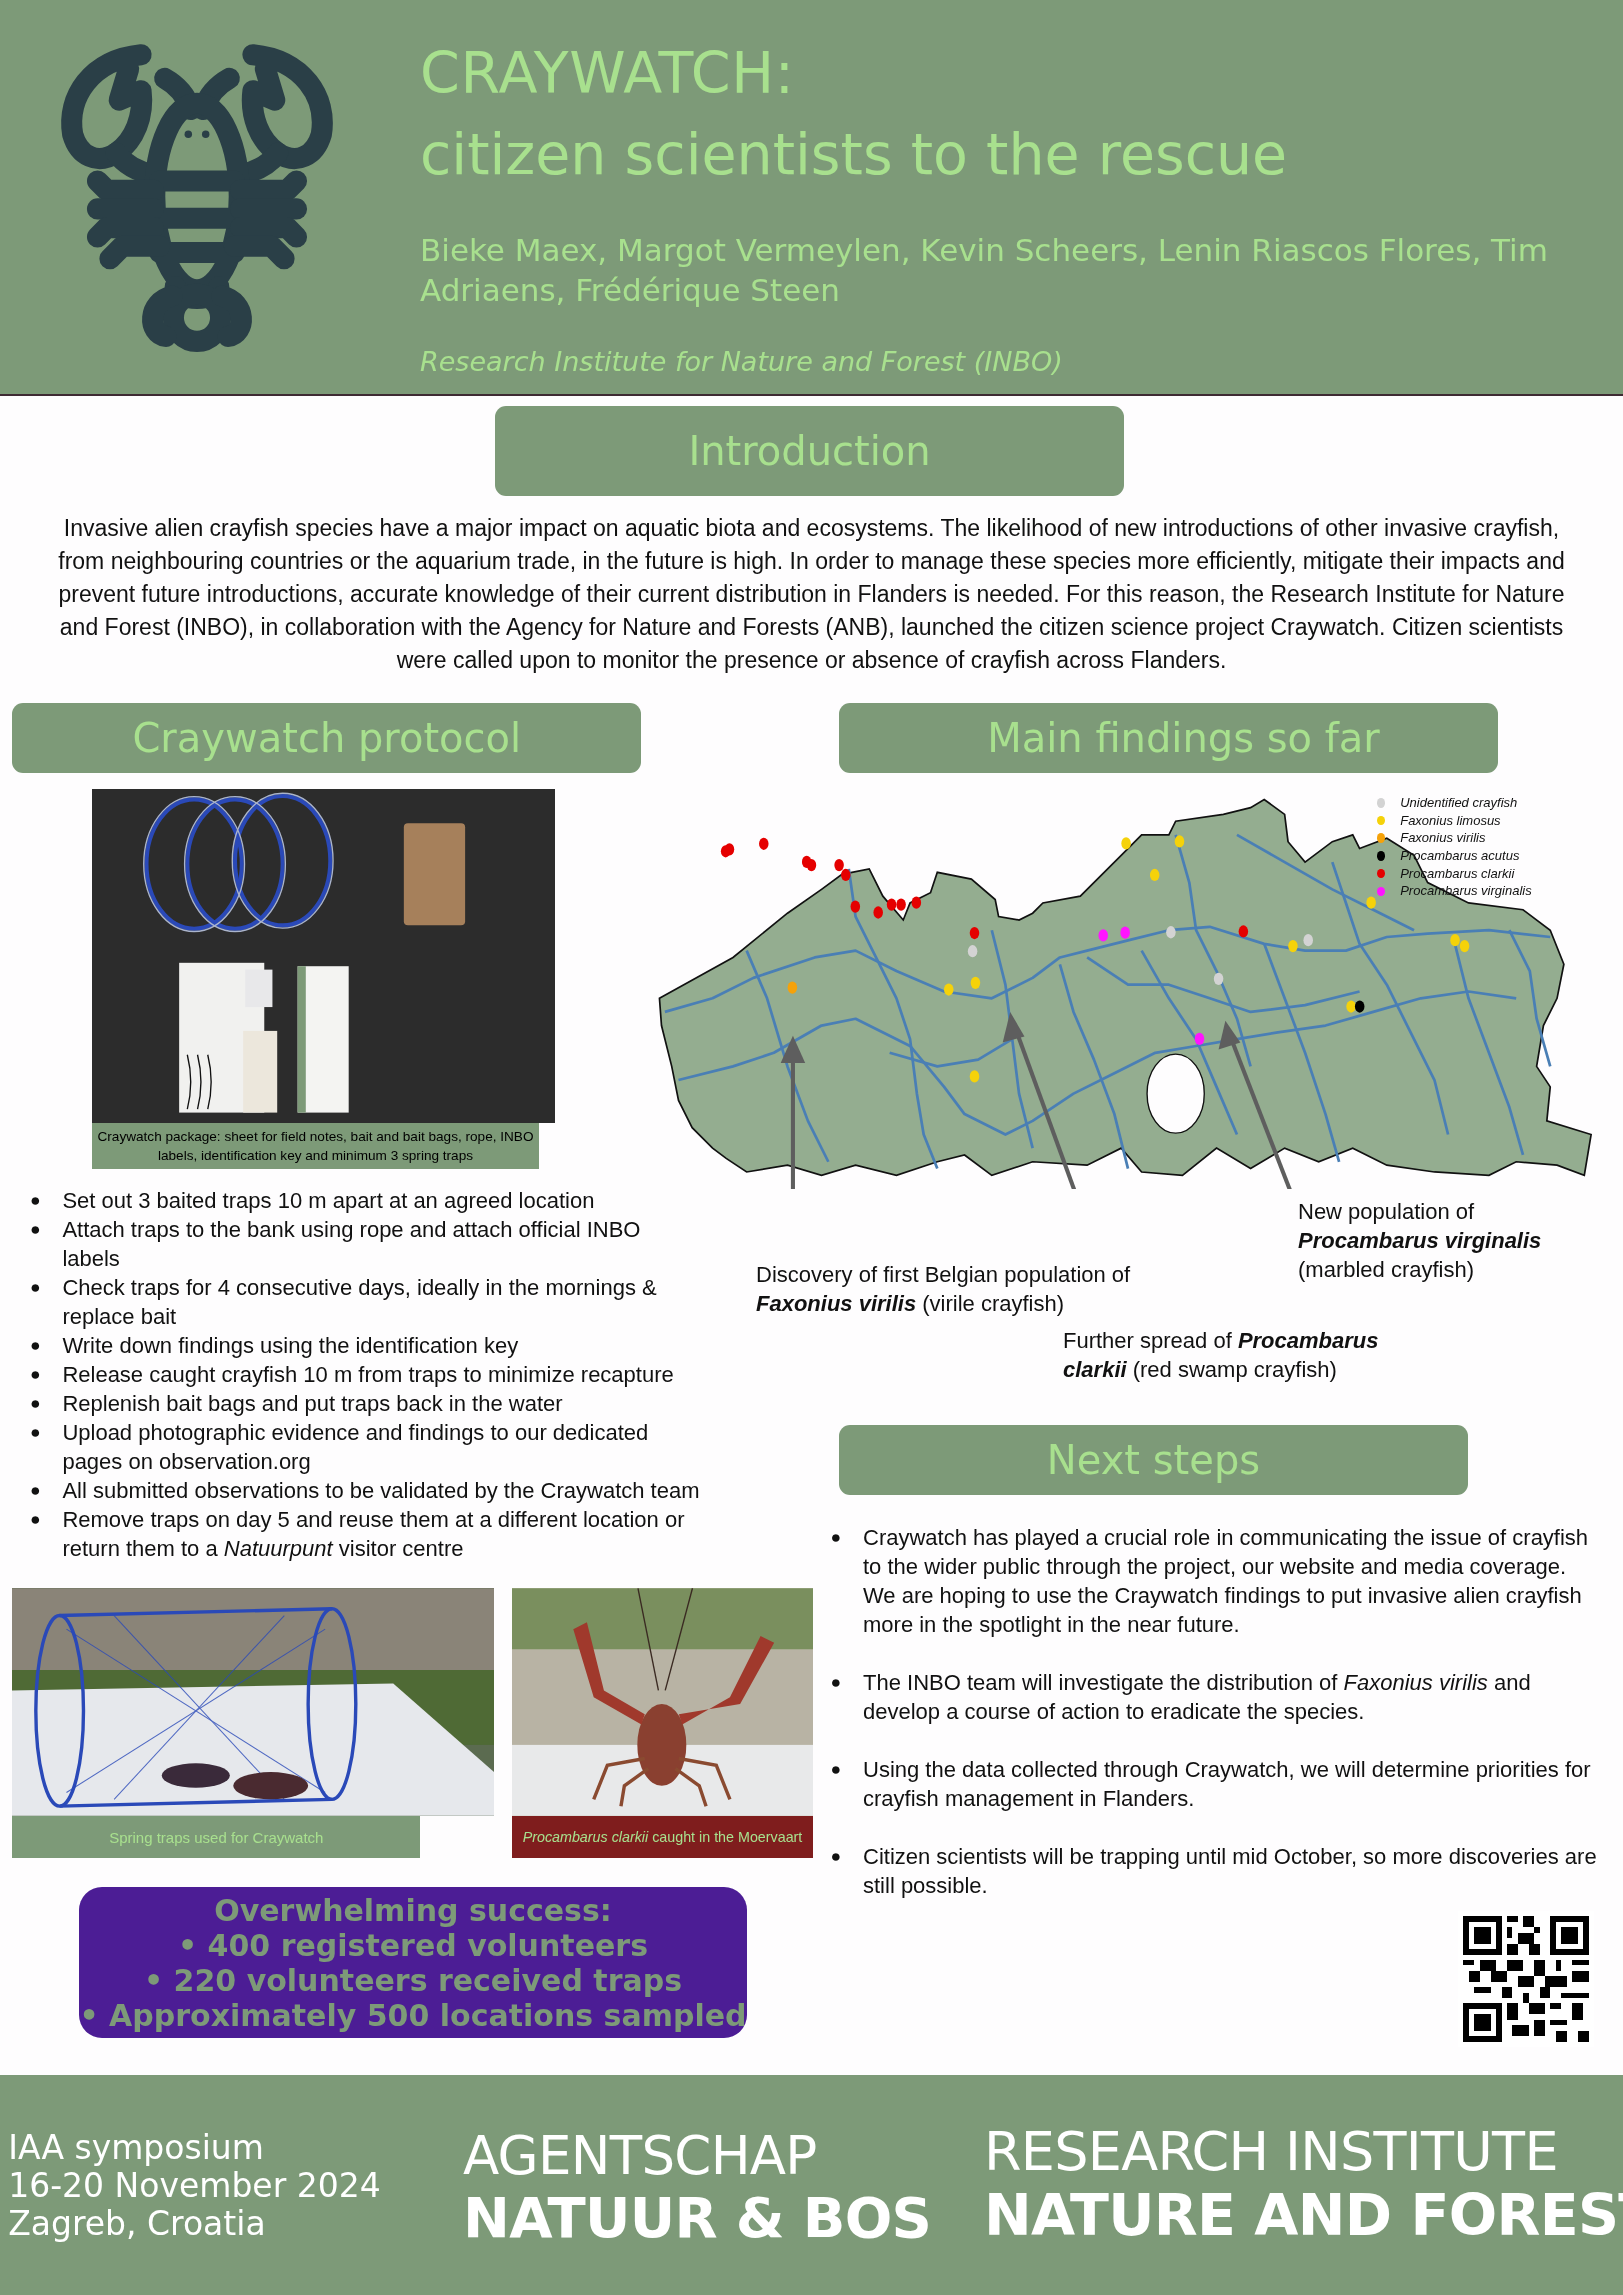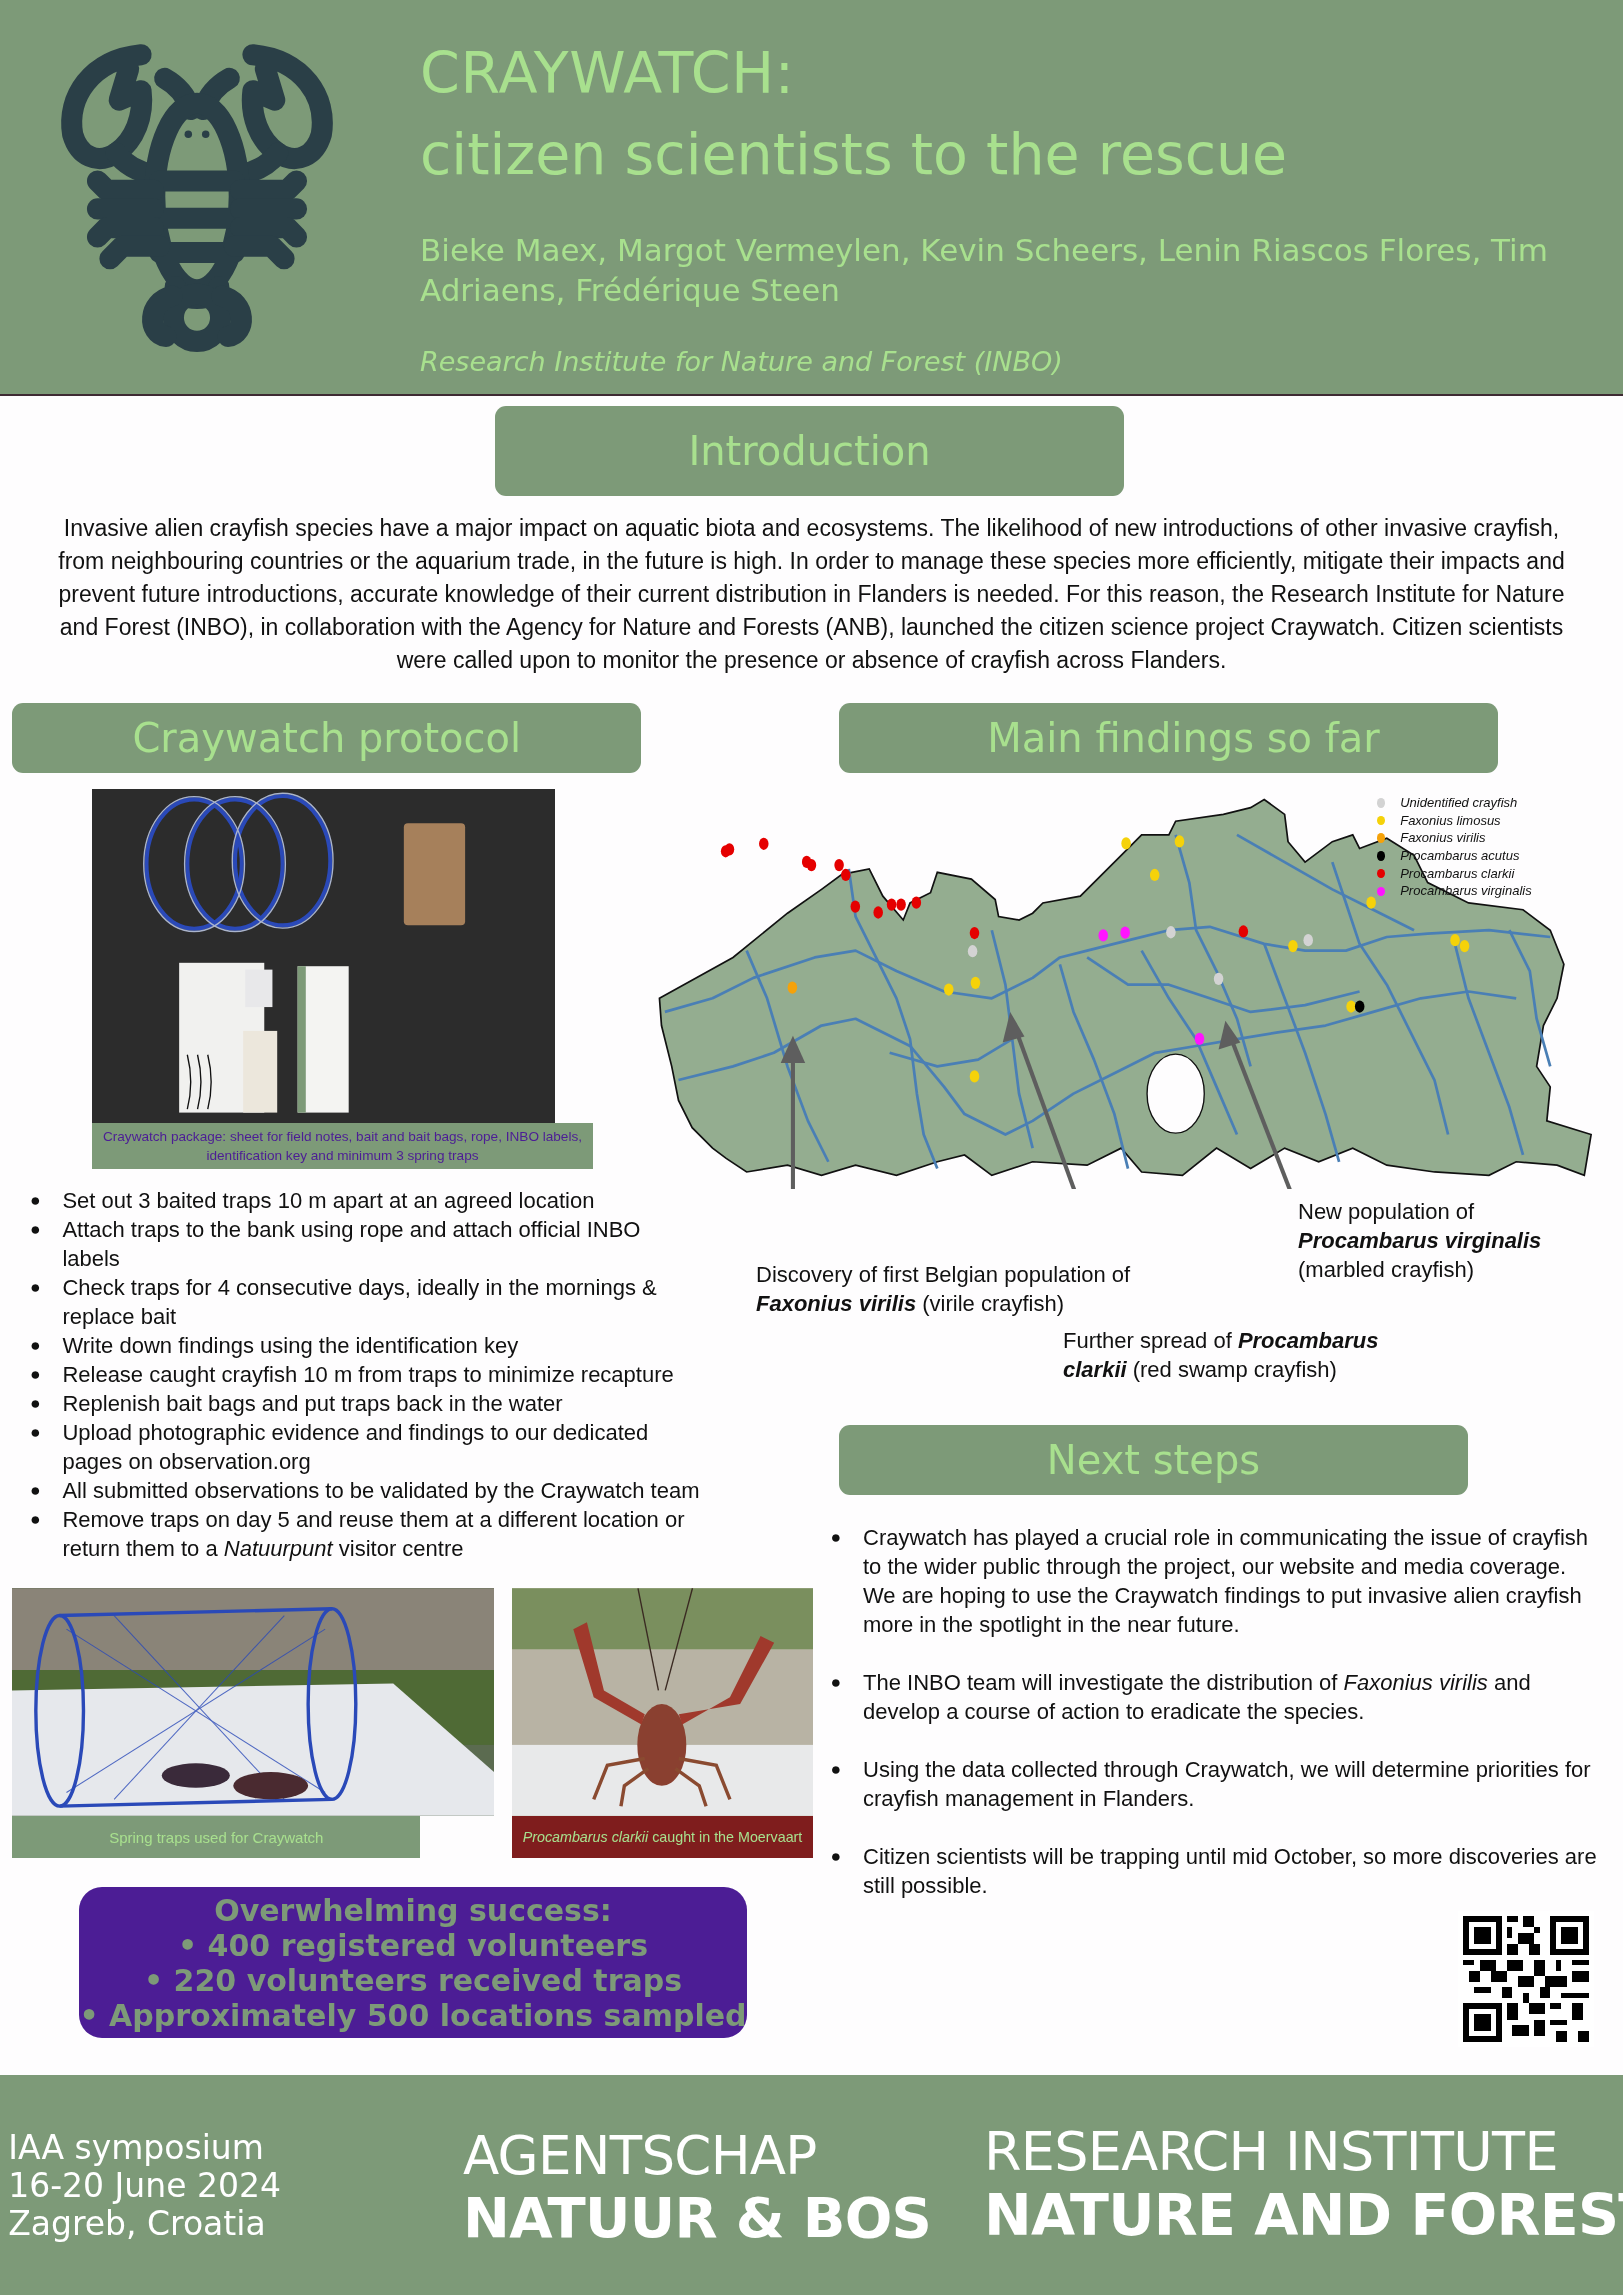--- a/index.html
+++ b/index.html
@@ -17,21 +17,21 @@
   
   .sec { background:#7d9a78; border-radius:11px; color:#a8e08e; font-family:"DejaVu Sans", sans-serif;
          display:flex; align-items:center; justify-content:center; font-size:40px; }
   #intro-head { left:495px; top:406px; width:629px; height:90px; }
   #intro-text { left:41px; top:512px; width:1541px; font-size:23px; line-height:33px; text-align:center; font-family:"Liberation Sans", sans-serif; }
   #protocol-head { left:12.3px; top:703px; width:629px; height:70px; }
   #findings-head { left:839px; top:703px; width:629px; height:70px;padding-left:30px; }
   #next-head { left:839px; top:1425px; width:629px; height:70px; }
   
   #kit-photo { left:92px; top:789px; width:463px; height:334px; background:#2c2c2c; overflow:hidden; }
-  #kit-caption { left:92px; top:1123px; width:501px; height:46px; background:#7d9a78; color:#4c1d95;
+  #kit-caption { left:92px; top:1123px; width:447px; height:46px; background:#7d9a78; color:#000000;
                  font-size:13.6px; text-align:center; line-height:19px; display:flex; align-items:center; justify-content:center; }
   
   ul.bullets { margin:0; padding:0; list-style:none; }
   ul.bullets li { position:relative; padding-left:42px; }
   ul.bullets li::before { content:"\25CF"; position:absolute; left:9.5px; top:0; font-size:17.7px; }
   #protocol-list { left:20.4px; top:1186px; width:681px; font-size:22px; line-height:29px; }
   
   #trap-photo { left:12.3px; top:1588px; width:482px; height:228px; background:#5b6b50; overflow:hidden; }
   #trap-caption { left:12.3px; top:1816px; width:408px; height:42px; background:#7d9a78; color:#a8e08e; font-size:15px;
                   display:flex; align-items:center; justify-content:center; }
@@ -350,20 +350,20 @@
       <rect x="14" y="20" width="2" height="3"></rect>
       <rect x="17" y="20" width="3" height="1"></rect>
       <rect x="18" y="22" width="2" height="2"></rect>
       <rect x="22" y="22" width="2" height="2"></rect>
   </g>
 </svg>
 
 <div id="footer" class="abs"></div>
 <div id="event" class="abs">
   <div>IAA symposium</div>
-  <div>16-20 June 2024</div>
+  <div>16-20 November 2024</div>
   <div>Zagreb, Croatia</div>
 </div>
 <div id="anb1" class="abs org">AGENTSCHAP</div>
 <div id="anb2" class="abs org">NATUUR &amp; BOS</div>
 <div id="inbo1" class="abs org">RESEARCH INSTITUTE</div>
 <div id="inbo2" class="abs org">NATURE AND FOREST</div>
 
 
 </body></html>

